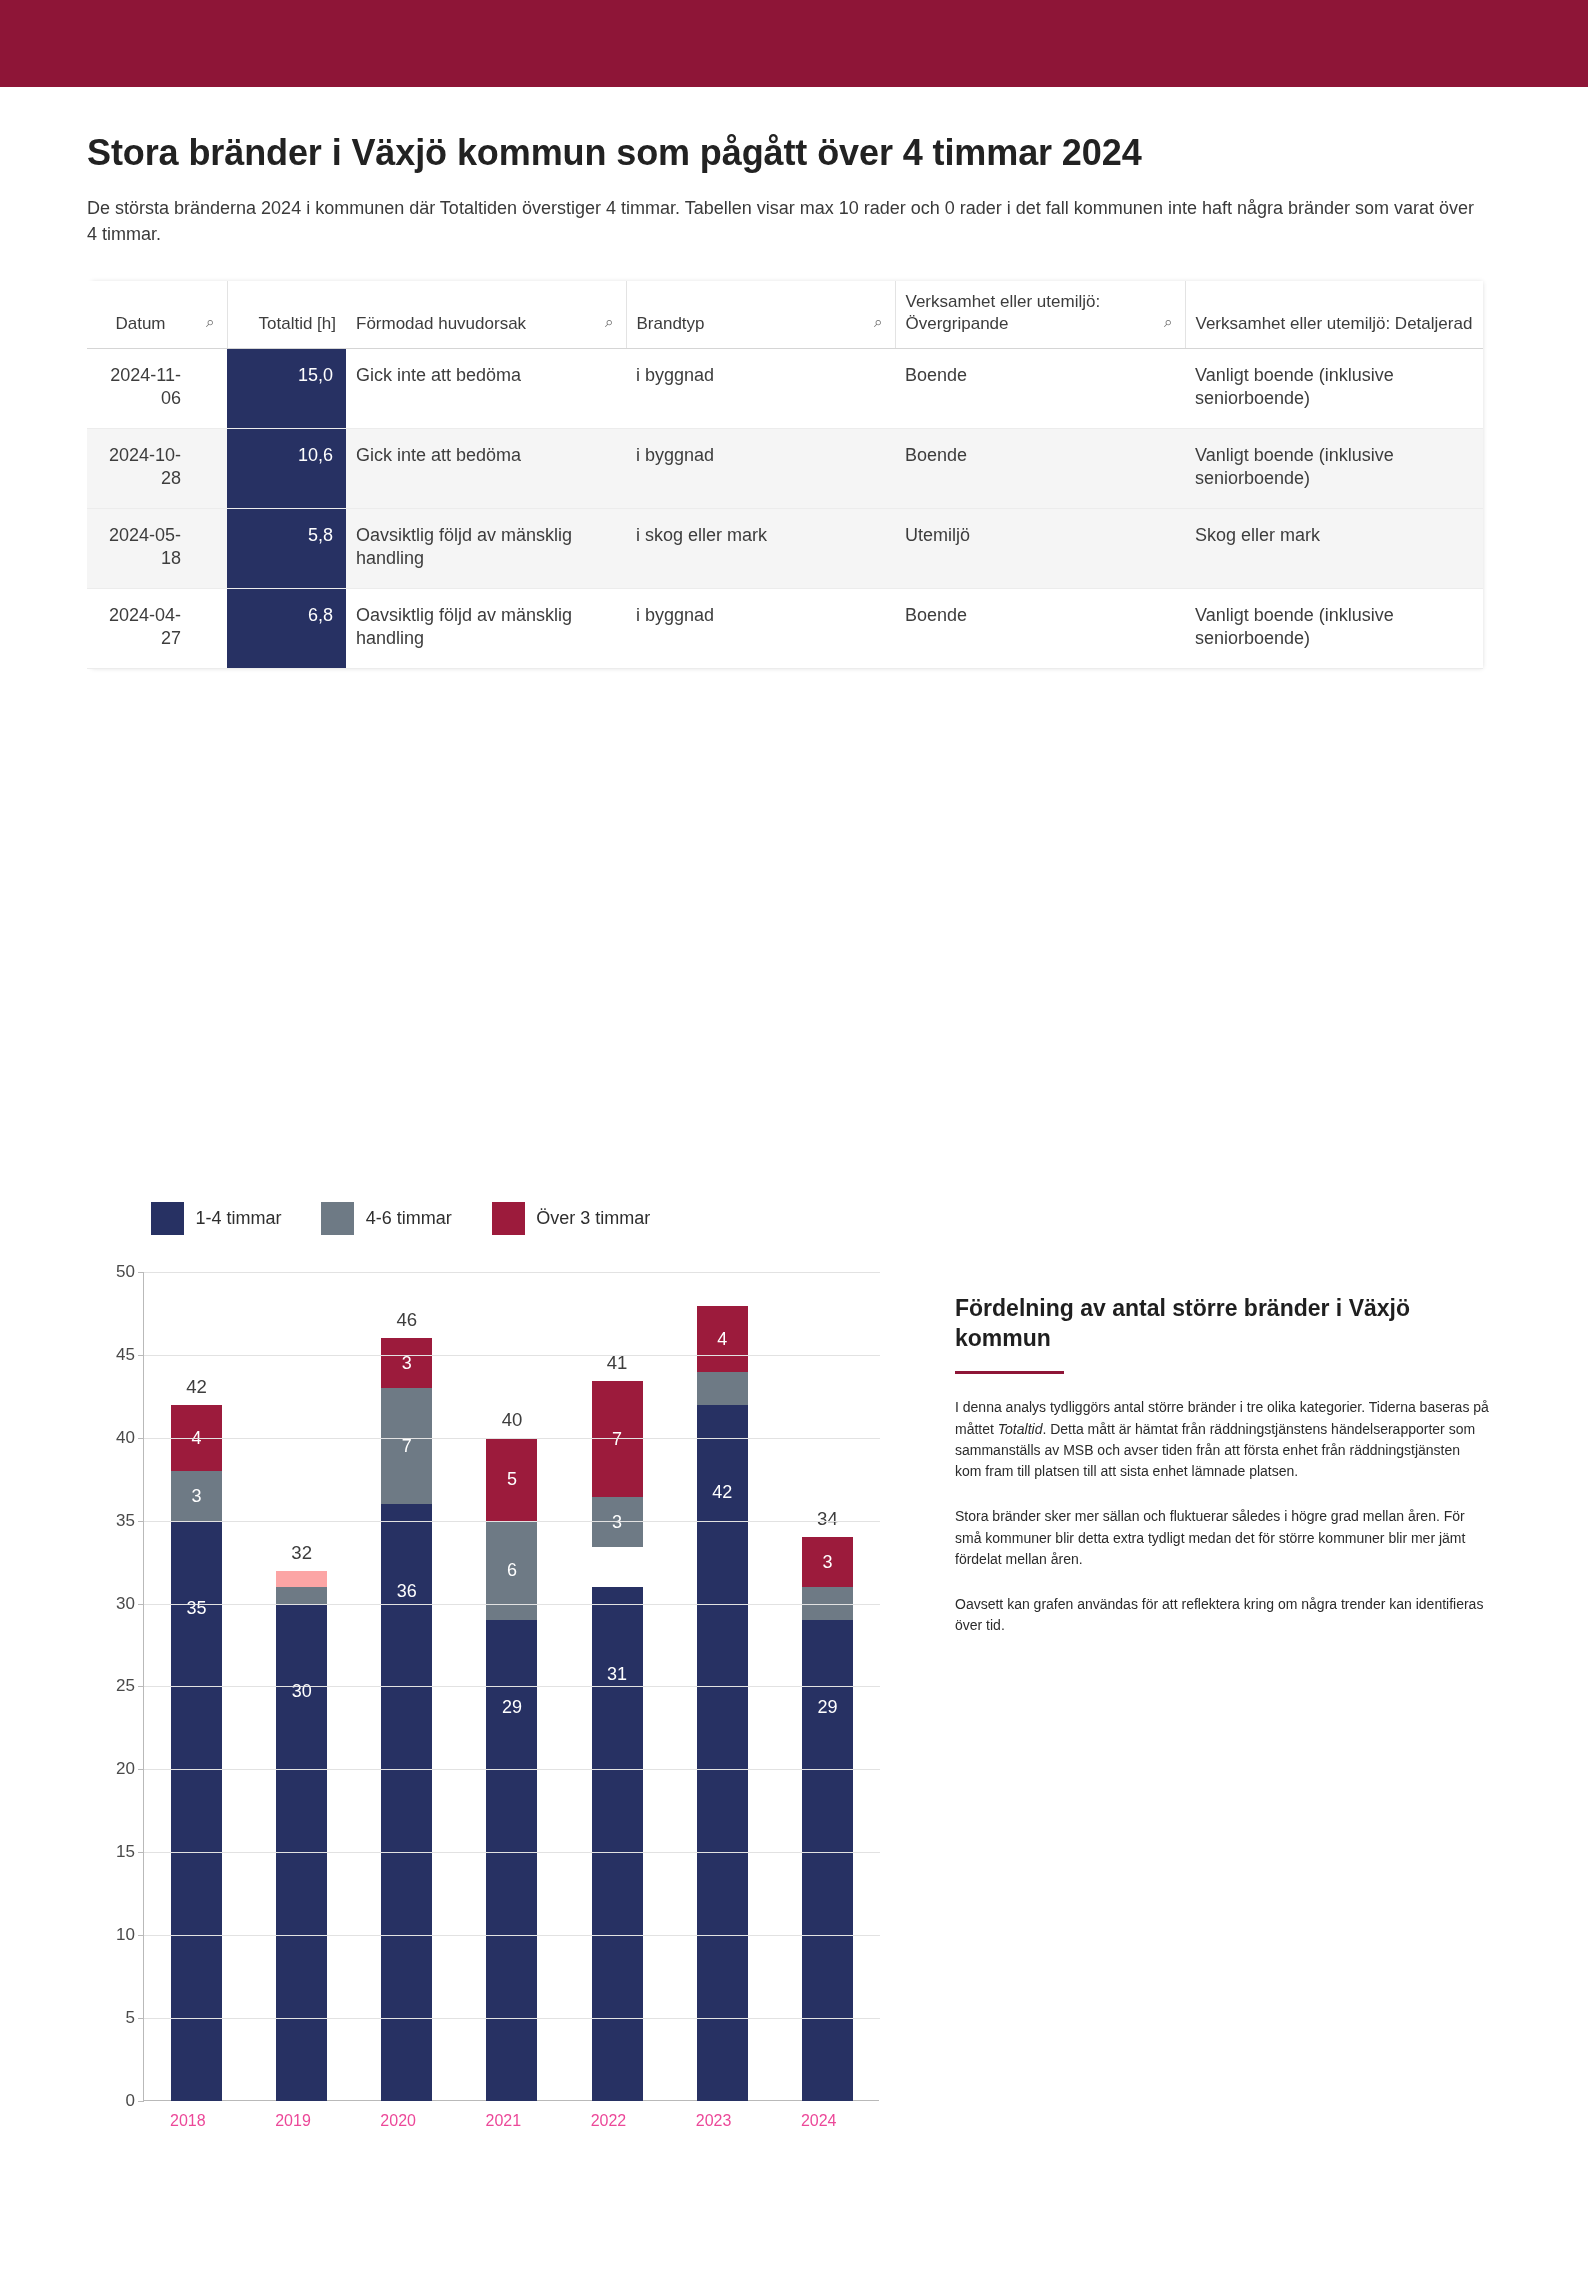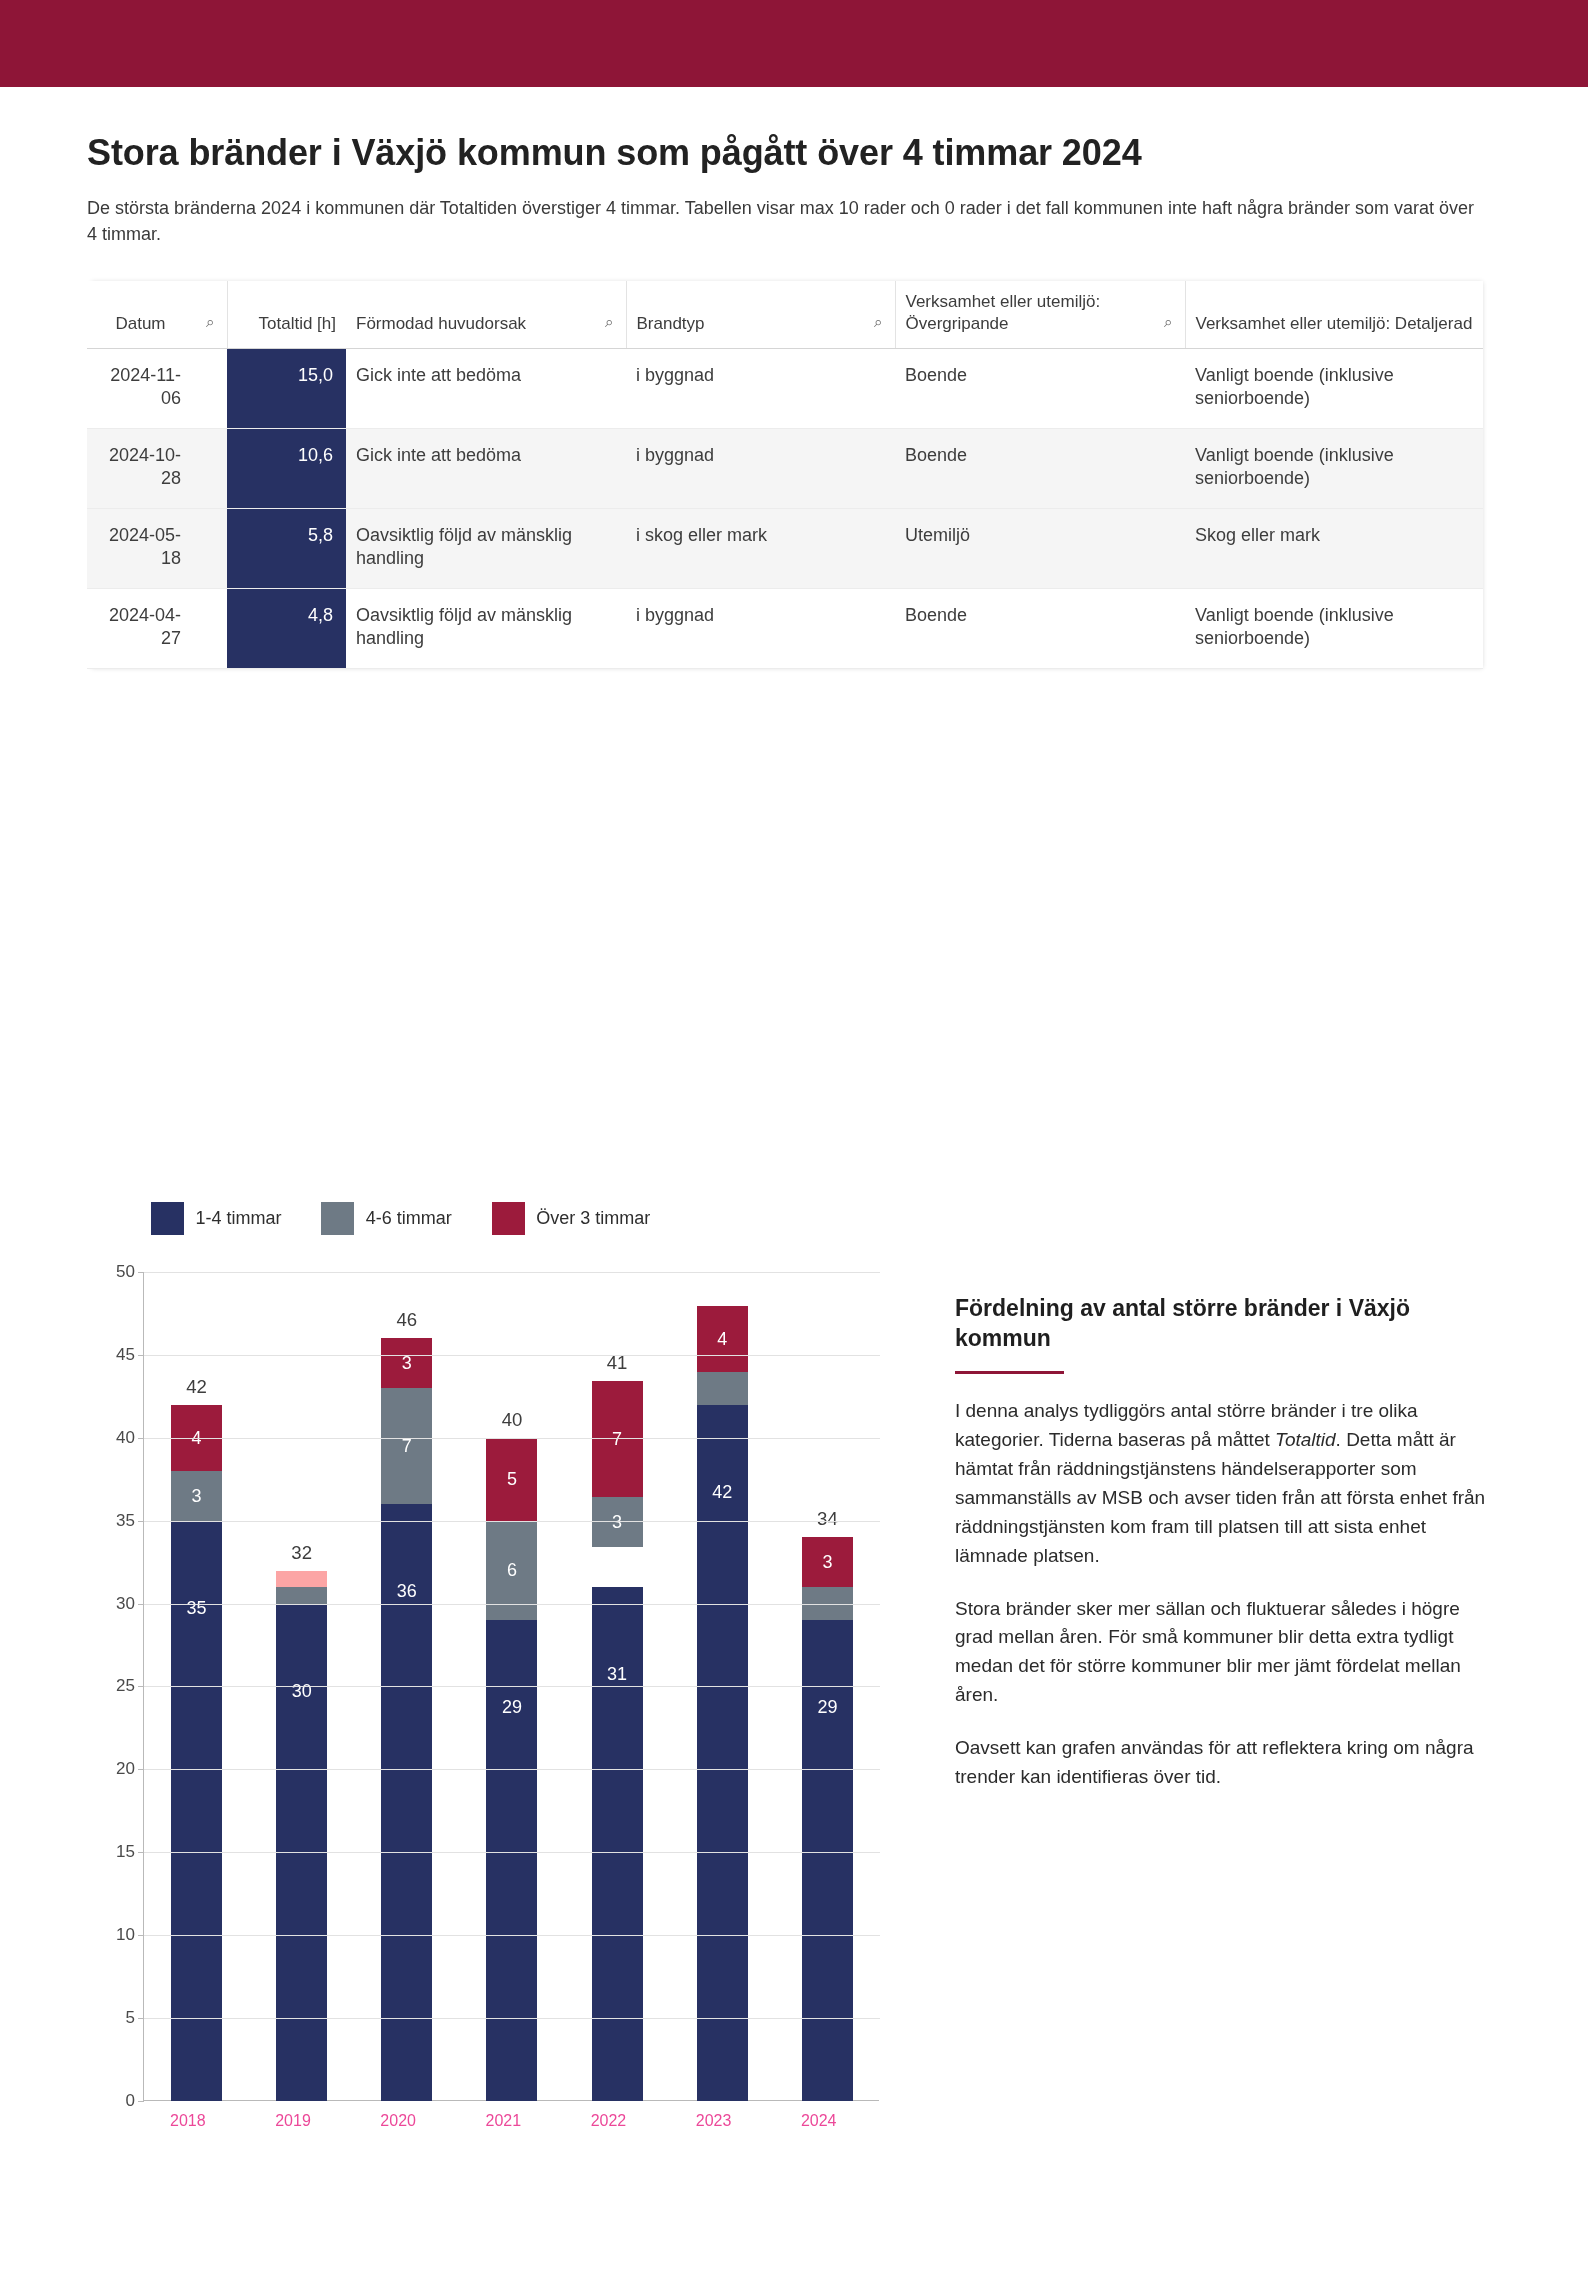--- a/index.html
+++ b/index.html
@@ -240,21 +240,21 @@
     line-height: 1.32;
     margin: 0;
   }
   .sp-rule {
     width: 109px;
     height: 3.6px;
     background: #8E1537;
     margin: 17px 0 23px 0;
   }
   .sp-para {
-    font-size: 19px;
+    font-size: 14px;
     line-height: 1.52;
     color: #2b2b2b;
     margin: 0 8px 24px 0;
   }
   .sp-para em { font-style: italic; }
 </style>
 </head>
 <body>
 
 <div class="top-banner"></div>
@@ -326,21 +326,21 @@
               <td class="spacer"></td>
               <td>i skog eller mark</td>
               <td class="spacer"></td>
               <td>Utemiljö</td>
               <td class="spacer"></td>
               <td>Skog eller mark</td>
             </tr>
             <tr>
               <td class="date">2024-04-27</td>
               <td class="spacer"></td>
-              <td class="val">4,8</td>
+              <td class="val">6,8</td>
               <td>Oavsiktlig följd av mänsklig handling</td>
               <td class="spacer"></td>
               <td>i byggnad</td>
               <td class="spacer"></td>
               <td>Boende</td>
               <td class="spacer"></td>
               <td>Vanligt boende (inklusive seniorboende)</td>
             </tr>
           </tbody>
       </table>

